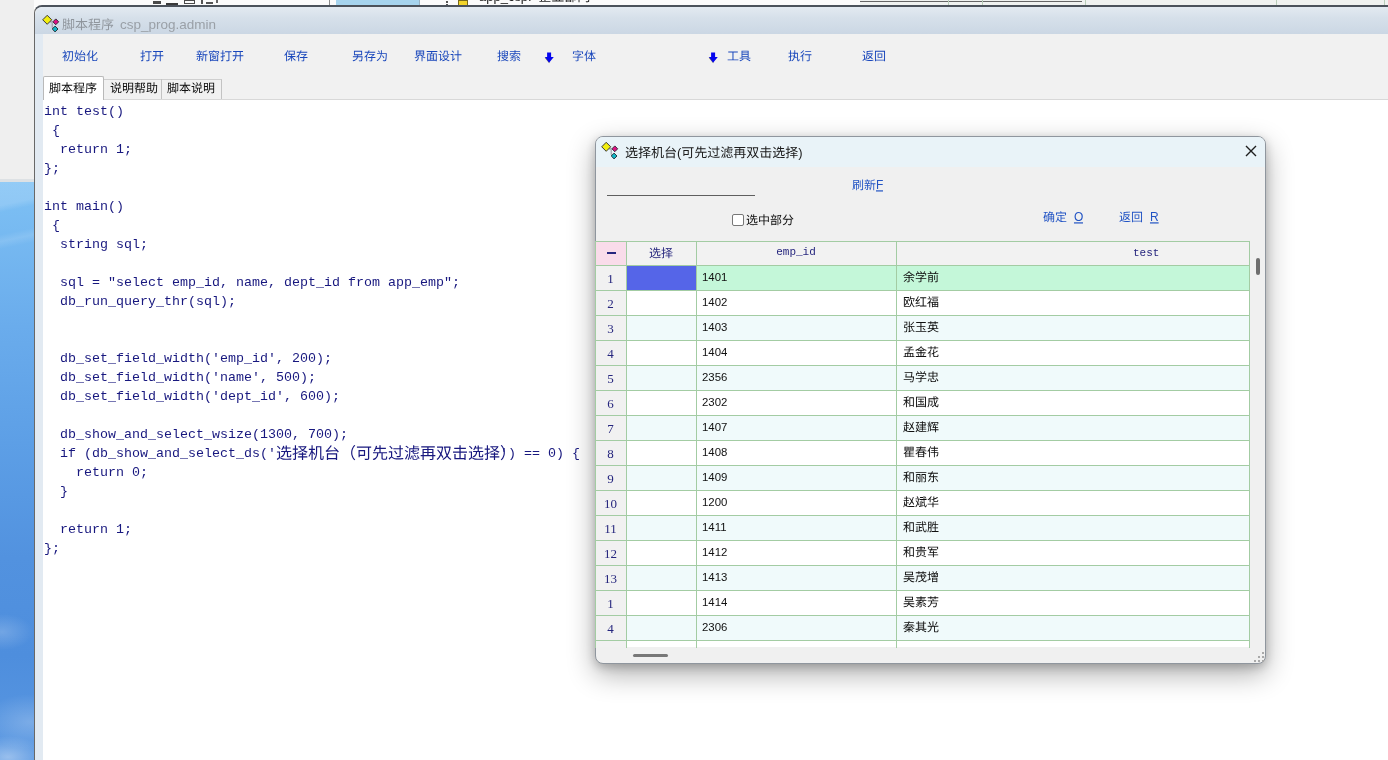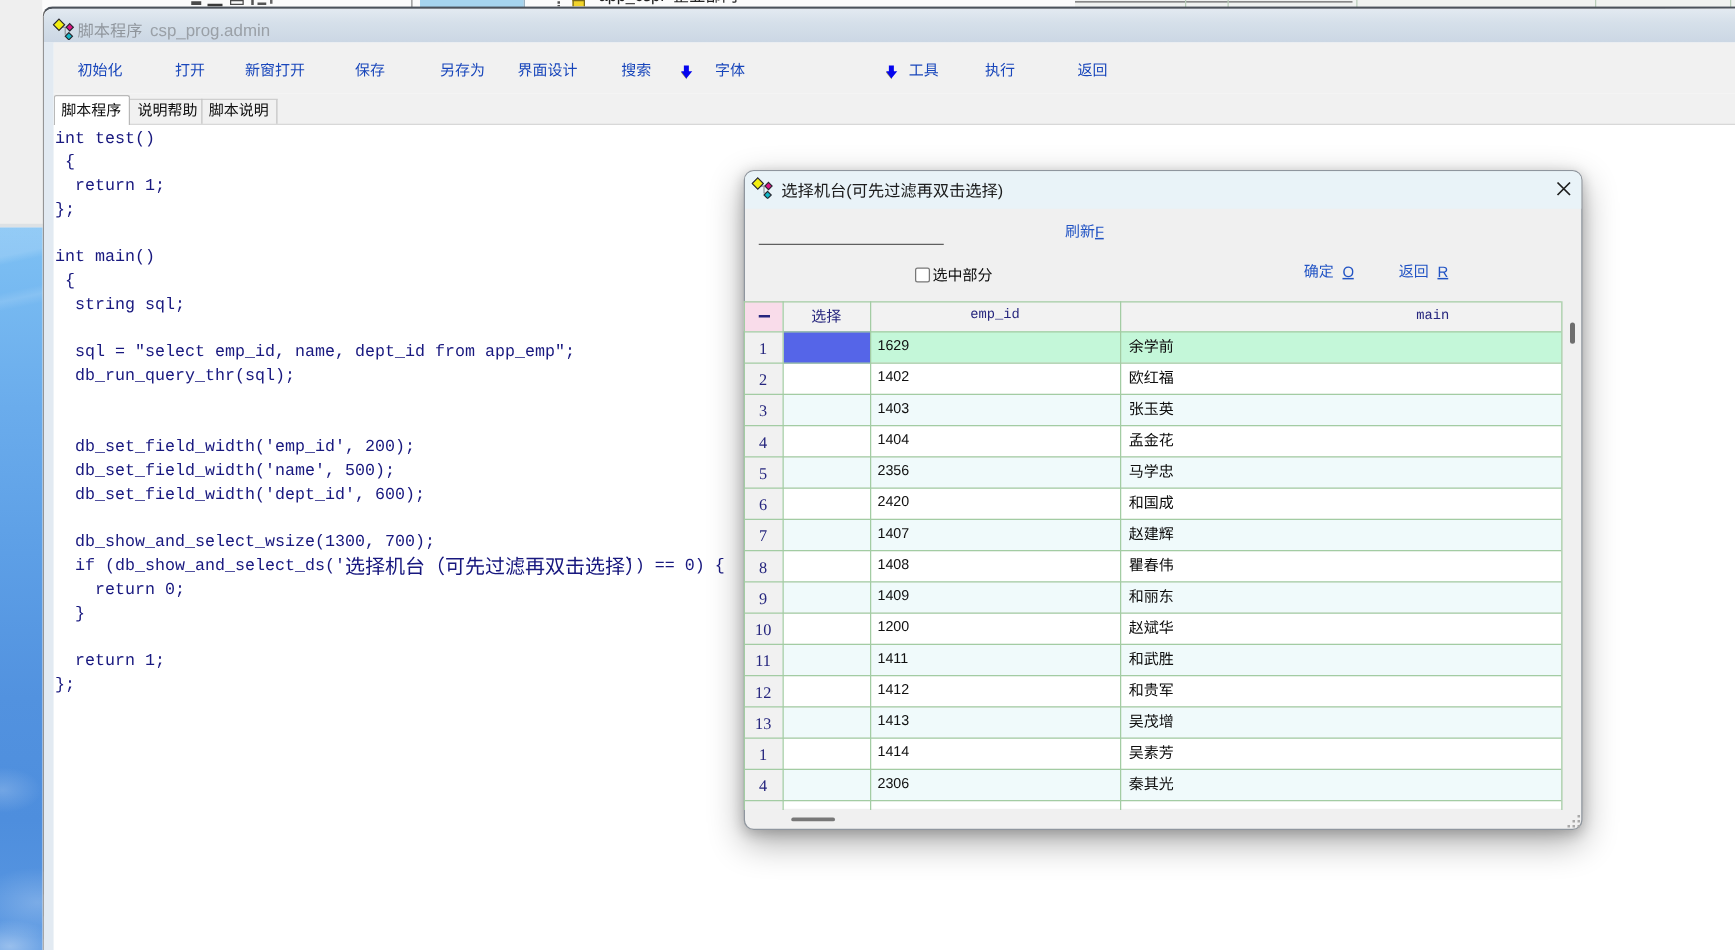--- a/index.html
+++ b/index.html
@@ -340,23 +340,23 @@
 <div class="abs" style="left:896px;top:241px;width:1px;height:407px;background:#a3cca3"></div>
 <div class="abs" style="left:1249px;top:241px;width:1px;height:407px;background:#a3cca3"></div>
 <div class="abs" style="left:607px;top:252px;width:9px;height:2px;background:#26267e"></div>
 <svg style="position:absolute;left:649px;top:247px;" width="24" height="12.6" viewBox="0 0 24 12.6">
     <g fill="#26267e" transform="translate(0,10.32) scale(0.012)">
       <use href="#u9009" x="0"></use>
       <use href="#u62E9" x="1000"></use>
     </g>
   </svg>
 <div class="abs" style="left:696px;top:246px;width:200px;text-align:center;font-family:&quot;Liberation Mono&quot;,monospace;font-size:11px;color:#26267e">emp_id</div>
-<div class="abs" style="left:1133px;top:247px;width:30px;font-family:&quot;Liberation Mono&quot;,monospace;font-size:11px;color:#26267e">main</div>
+<div class="abs" style="left:1133px;top:247px;width:30px;font-family:&quot;Liberation Mono&quot;,monospace;font-size:11px;color:#26267e">test</div>
 <div class="abs" style="left:595px;top:271px;width:31px;text-align:center;font-family:&quot;Liberation Serif&quot;,serif;font-size:13px;color:#26267e">1</div>
-<div class="abs" style="left:702px;top:271px;font-family:&quot;Liberation Sans&quot;,sans-serif;font-size:11.4px;color:#101010">1629</div>
+<div class="abs" style="left:702px;top:271px;font-family:&quot;Liberation Sans&quot;,sans-serif;font-size:11.4px;color:#101010">1401</div>
 <svg style="position:absolute;left:903px;top:271px;" width="36" height="12.6" viewBox="0 0 36 12.6">
     <g fill="#101010" transform="translate(0,10.32) scale(0.012)">
       <use href="#u4F59" x="0"></use>
       <use href="#u5B66" x="1000"></use>
       <use href="#u524D" x="2000"></use>
     </g>
   </svg>
 <div class="abs" style="left:595px;top:296px;width:31px;text-align:center;font-family:&quot;Liberation Serif&quot;,serif;font-size:13px;color:#26267e">2</div>
 <div class="abs" style="left:702px;top:296px;font-family:&quot;Liberation Sans&quot;,sans-serif;font-size:11.4px;color:#101010">1402</div>
 <svg style="position:absolute;left:903px;top:296px;" width="36" height="12.6" viewBox="0 0 36 12.6">
@@ -387,21 +387,21 @@
 <div class="abs" style="left:595px;top:371px;width:31px;text-align:center;font-family:&quot;Liberation Serif&quot;,serif;font-size:13px;color:#26267e">5</div>
 <div class="abs" style="left:702px;top:371px;font-family:&quot;Liberation Sans&quot;,sans-serif;font-size:11.4px;color:#101010">2356</div>
 <svg style="position:absolute;left:903px;top:371px;" width="36" height="12.6" viewBox="0 0 36 12.6">
     <g fill="#101010" transform="translate(0,10.32) scale(0.012)">
       <use href="#u9A6C" x="0"></use>
       <use href="#u5B66" x="1000"></use>
       <use href="#u5FE0" x="2000"></use>
     </g>
   </svg>
 <div class="abs" style="left:595px;top:396px;width:31px;text-align:center;font-family:&quot;Liberation Serif&quot;,serif;font-size:13px;color:#26267e">6</div>
-<div class="abs" style="left:702px;top:396px;font-family:&quot;Liberation Sans&quot;,sans-serif;font-size:11.4px;color:#101010">2420</div>
+<div class="abs" style="left:702px;top:396px;font-family:&quot;Liberation Sans&quot;,sans-serif;font-size:11.4px;color:#101010">2302</div>
 <svg style="position:absolute;left:903px;top:396px;" width="36" height="12.6" viewBox="0 0 36 12.6">
     <g fill="#101010" transform="translate(0,10.32) scale(0.012)">
       <use href="#u548C" x="0"></use>
       <use href="#u56FD" x="1000"></use>
       <use href="#u6210" x="2000"></use>
     </g>
   </svg>
 <div class="abs" style="left:595px;top:421px;width:31px;text-align:center;font-family:&quot;Liberation Serif&quot;,serif;font-size:13px;color:#26267e">7</div>
 <div class="abs" style="left:702px;top:421px;font-family:&quot;Liberation Sans&quot;,sans-serif;font-size:11.4px;color:#101010">1407</div>
 <svg style="position:absolute;left:903px;top:421px;" width="36" height="12.6" viewBox="0 0 36 12.6">

